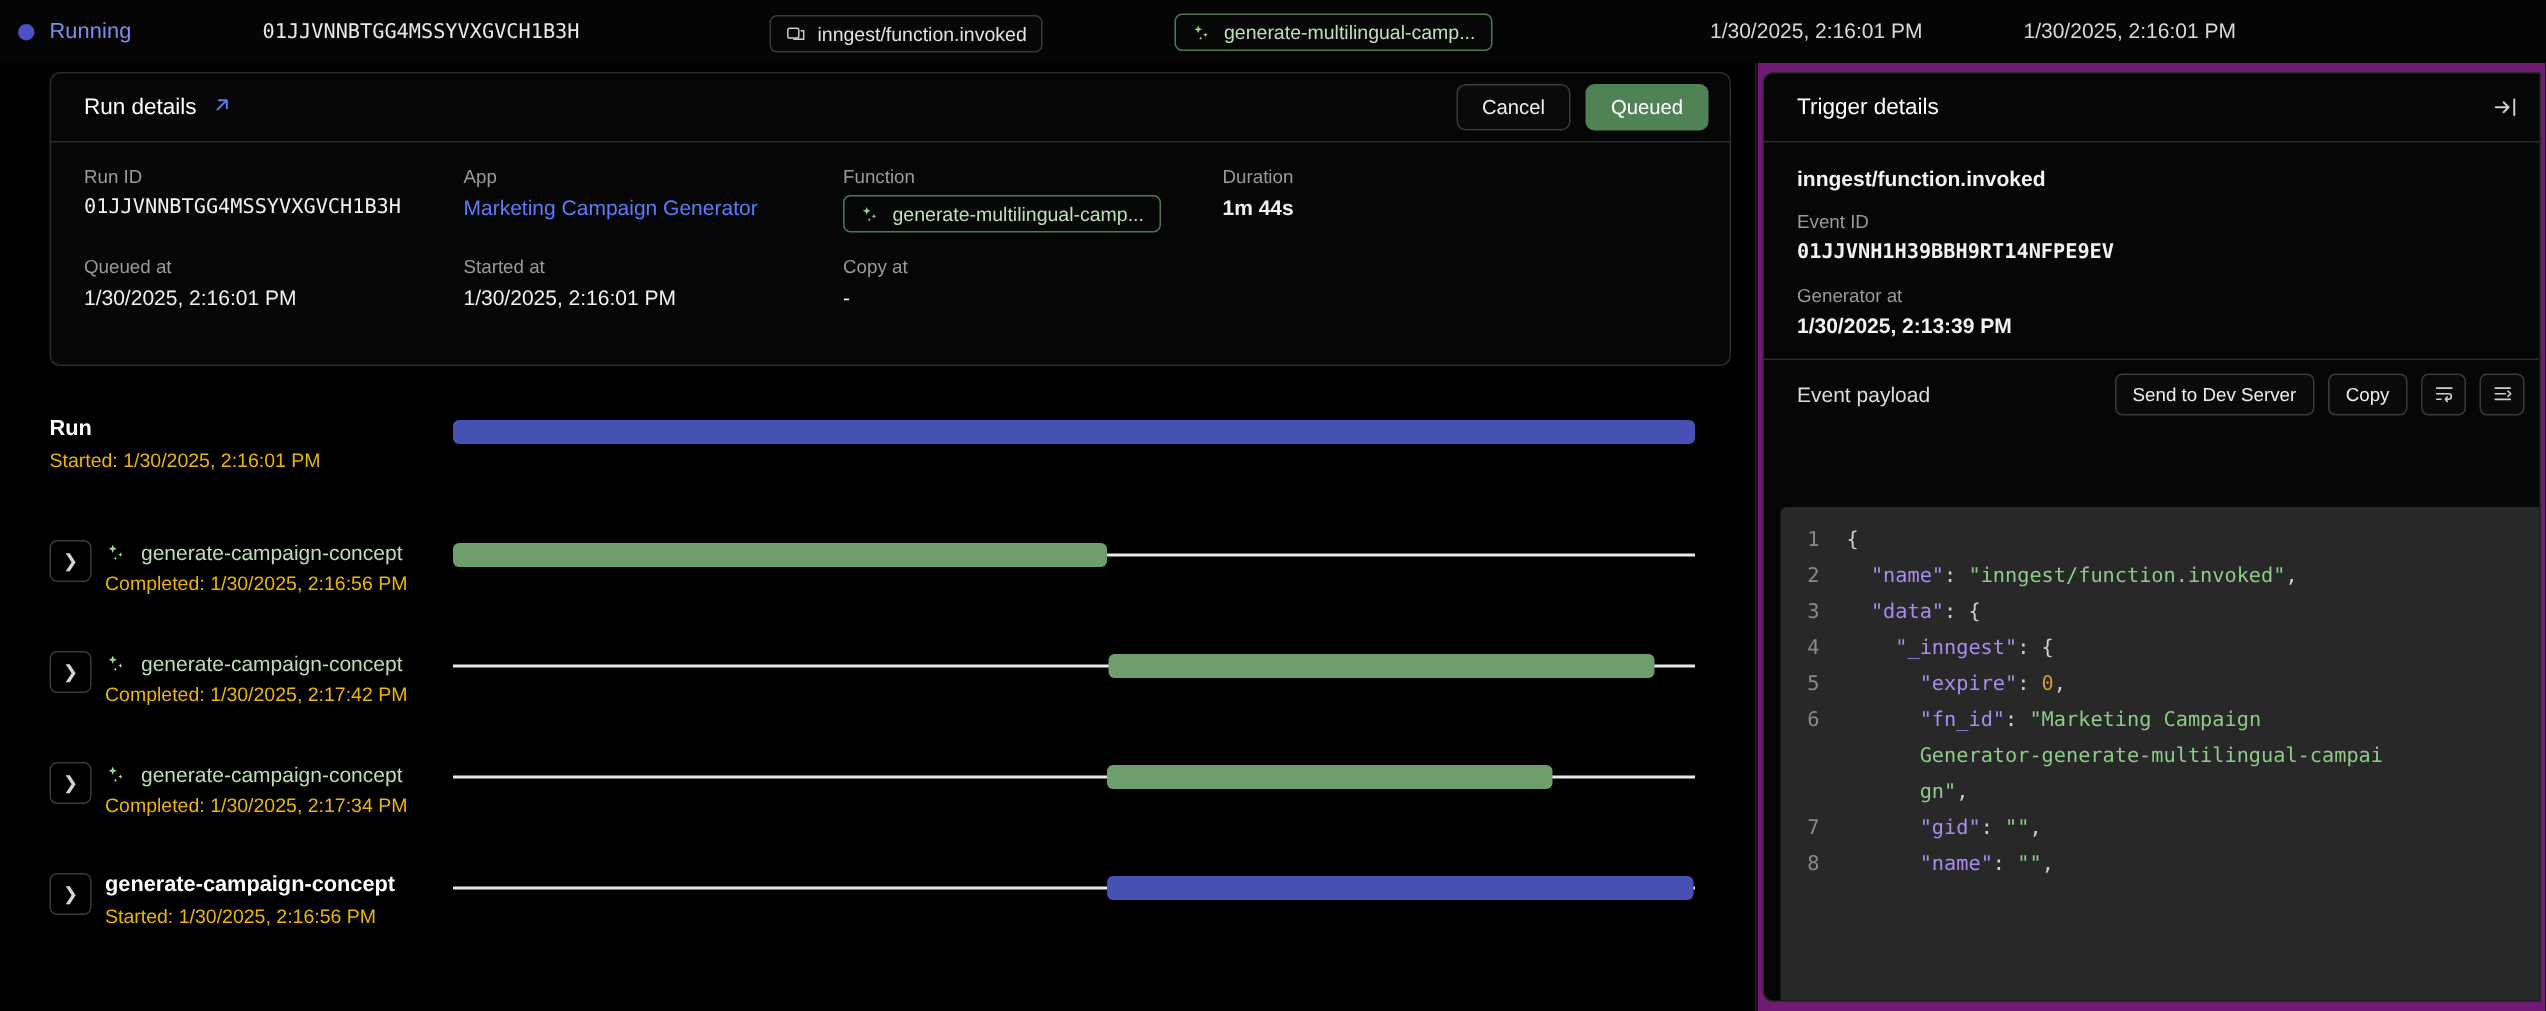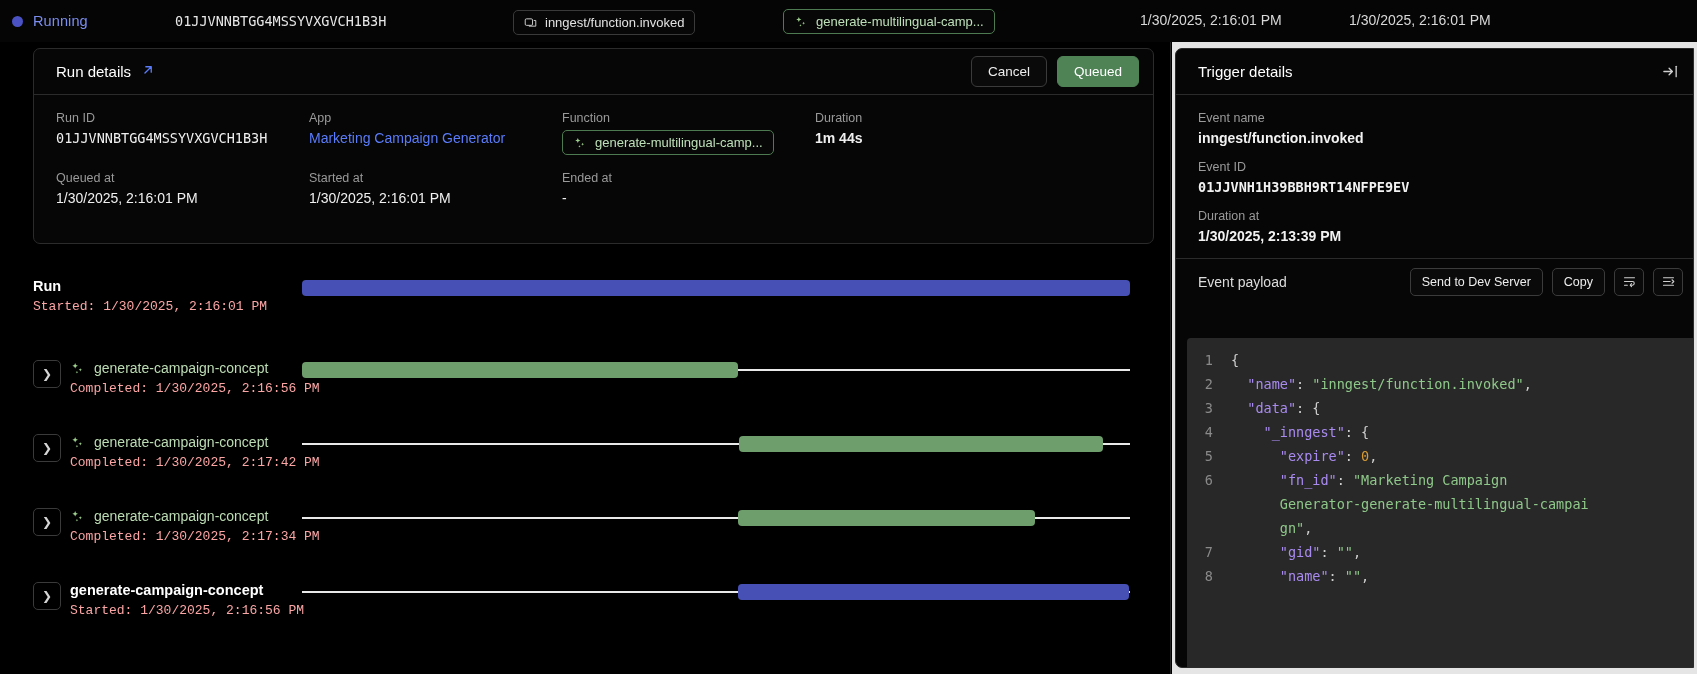--- a/index.html
+++ b/index.html
@@ -71,35 +71,35 @@
   .f-value.mono { font-family: "DejaVu Sans Mono", monospace; font-size: 13.5px; }
   .f-value.link { color: #5b7cfa; }
   .f-value.bold { font-weight: bold; }
 
   
   .timeline { position: absolute; left: 0; top: 200px; width: 1290px; height: 432px; }
   .tl-row { position: absolute; left: 0; width: 1171px; }
   .tl-left { position: absolute; left: 33px; top: 0; width: 270px; }
   .tl-name { font-size: 14.5px; font-weight: bold; color: #ffffff; display: flex; align-items: center; gap: 9px; }
   .tl-name.step { color: #bcdcb4; font-weight: normal; font-size: 14px; }
-  .tl-sub { font-size: 13px; color: #fca5a5; margin-top: 5px; font-family: Liberation Mono, monospace; }
+  .tl-sub { font-size: 13px; color: #eab308; margin-top: 5px; }
   .chev {
     position: absolute; left: 33px; top: 0; width: 28px; height: 28px;
     border: 1px solid #3a3a3a; border-radius: 5px;
     display: flex; align-items: center; justify-content: center;
     color: #d5d5d5; font-size: 12px; cursor: pointer;
   }
   .tl-track { position: absolute; left: 302px; right: 41px; height: 2px; background: #e9e9e9; }
   .bar { position: absolute; height: 16px; border-radius: 4px; }
   .bar.blue { background: #4650b5; }
   .bar.green { background: #6d9e6b; }
 
   
   .right-pane {
-    position: absolute; left: 1172px; top: 42px; width: 525px; height: 632px; background: #e5e5e5;
+    position: absolute; left: 1172px; top: 42px; width: 525px; height: 632px; background: #701a75;
   }
   .rp-card {
     position: absolute; left: 3px; top: 6px; width: 519px; height: 620px;
     border: 1px solid #2b2b2b; border-radius: 7px 0 0 7px; background: #060606;
     overflow: hidden;
   }
   .rp-head {
     height: 46px; border-bottom: 1px solid #2b2b2b;
     display: flex; align-items: center; padding: 0 14px 0 22px;
   }
@@ -223,21 +223,21 @@
 
         <div>
           <div class="f-label">Queued at</div>
           <div class="f-value">1/30/2025, 2:16:01 PM</div>
         </div>
         <div>
           <div class="f-label">Started at</div>
           <div class="f-value">1/30/2025, 2:16:01 PM</div>
         </div>
         <div>
-          <div class="f-label">Ended at</div>
+          <div class="f-label">Copy at</div>
           <div class="f-value">-</div>
         </div>
         <div></div>
       </div>
     </div>
 
     <div class="timeline">
 
       <div class="tl-row" style="top:36px;">
         <div class="tl-left">
@@ -333,29 +333,28 @@
         <span class="ico">
           <svg width="17" height="17" viewBox="0 0 18 18">
               <path d="M2 9h9M7.5 5.5L11 9l-3.5 3.5" fill="none" stroke="#cfcfcf" stroke-width="1.4" stroke-linecap="round" stroke-linejoin="round"></path>
               <path d="M15 3.5v11" stroke="#cfcfcf" stroke-width="1.4" stroke-linecap="round"></path>
             </svg>
         </span>
       </div>
 
       <div class="rp-body">
         <div class="rp-field">
-          <div class="f-label">Event name</div>
           <div class="rp-val">inngest/function.invoked</div>
         </div>
         <div class="rp-field">
           <div class="f-label">Event ID</div>
           <div class="rp-val mono">01JJVNH1H39BBH9RT14NFPE9EV</div>
         </div>
         <div class="rp-field">
-          <div class="f-label">Duration at</div>
+          <div class="f-label">Generator at</div>
           <div class="rp-val">1/30/2025, 2:13:39 PM</div>
         </div>
       </div>
 
       <div class="payload-bar">
         <span class="payload-title">Event payload</span>
         <button class="mini-btn">Send to Dev Server</button>
         <button class="mini-btn">Copy</button>
         <span class="icon-btn">
           <svg width="15" height="15" viewBox="0 0 18 18">

